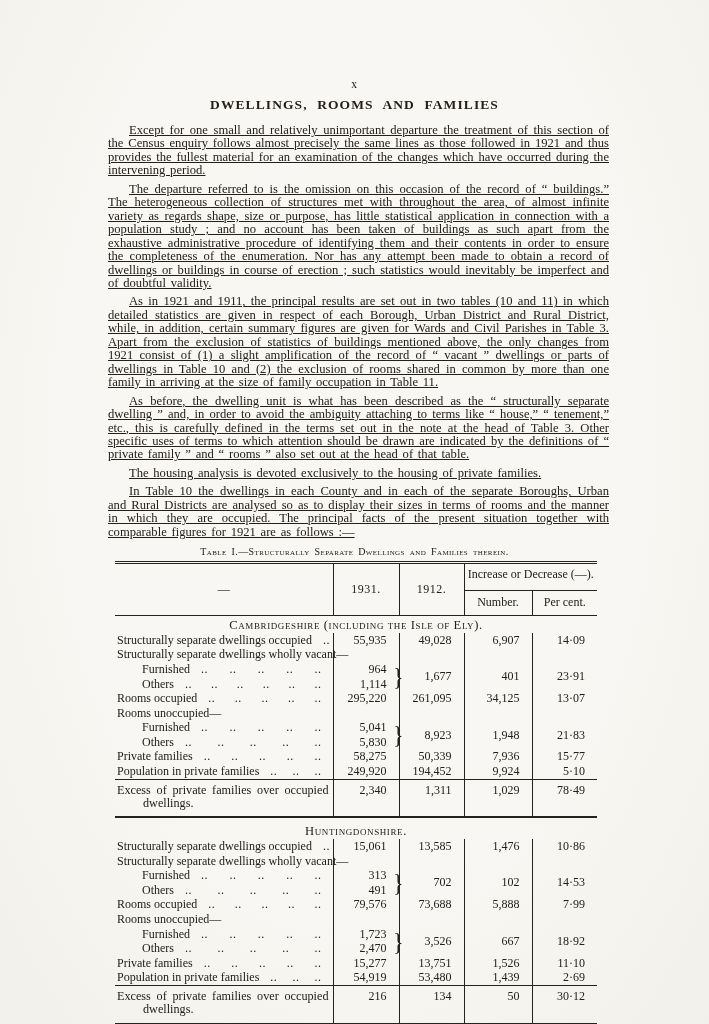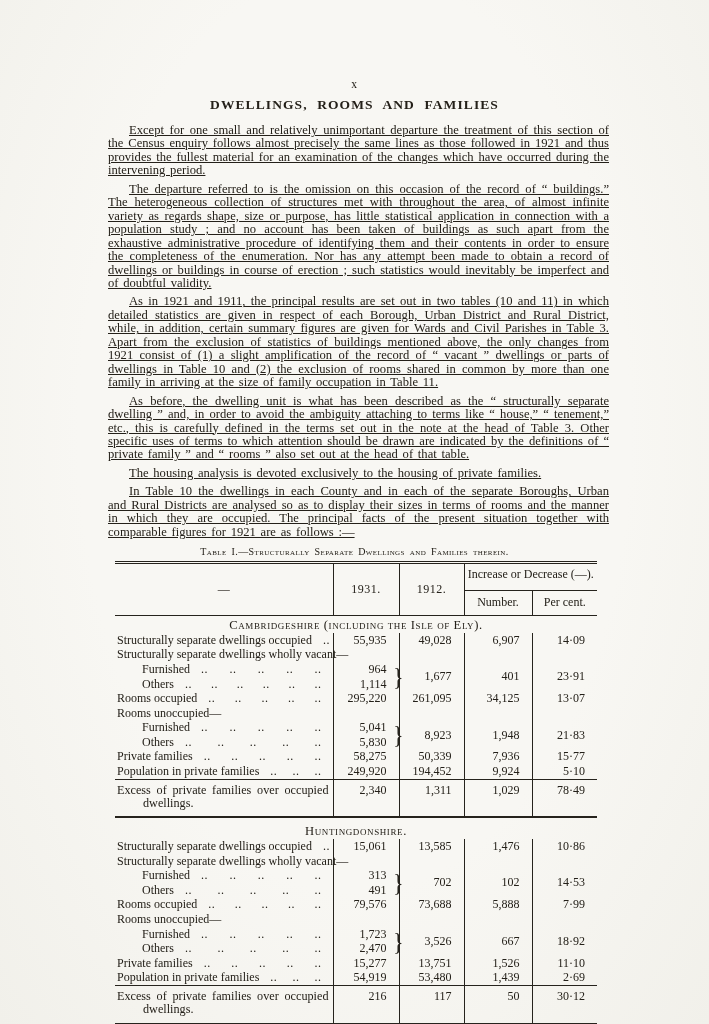--- a/index.html
+++ b/index.html
@@ -435,20 +435,20 @@
               </div>
             </td>
             <td class="num bl">54,919</td>
             <td class="num bl">53,480</td>
             <td class="num bl">1,439</td>
             <td class="num bl">2·69</td>
           </tr>
           <tr class="excess-row">
             <td class="lblcell excess-label">Excess of private families over occupied dwellings.</td>
             <td class="num bl">216</td>
-            <td class="num bl">117</td>
+            <td class="num bl">134</td>
             <td class="num bl">50</td>
             <td class="num bl">30·12</td>
           </tr>
         </tbody>
     </table>
   </div>
 </div>
 
 </body></html>

